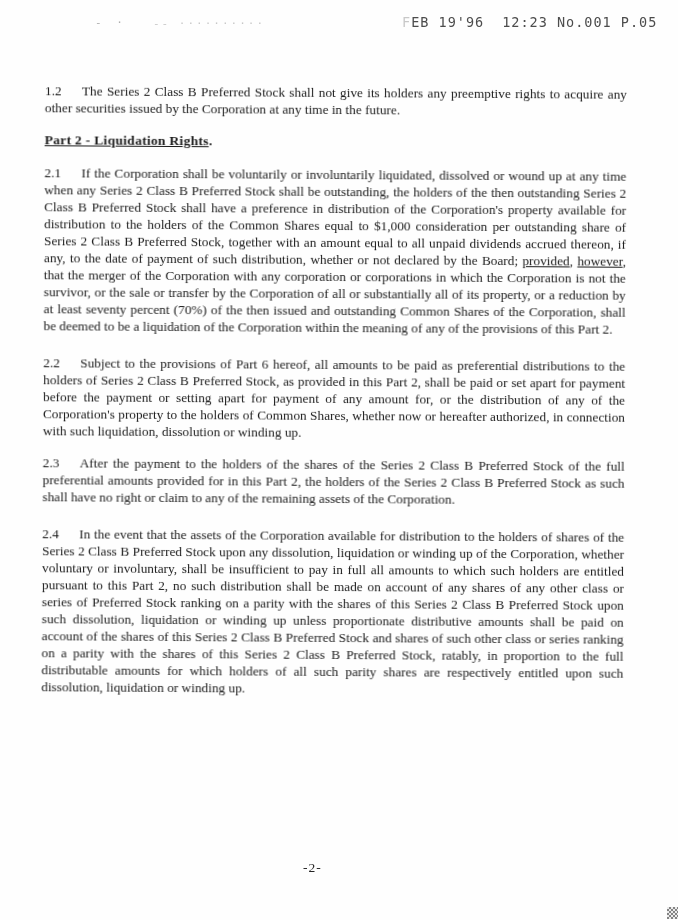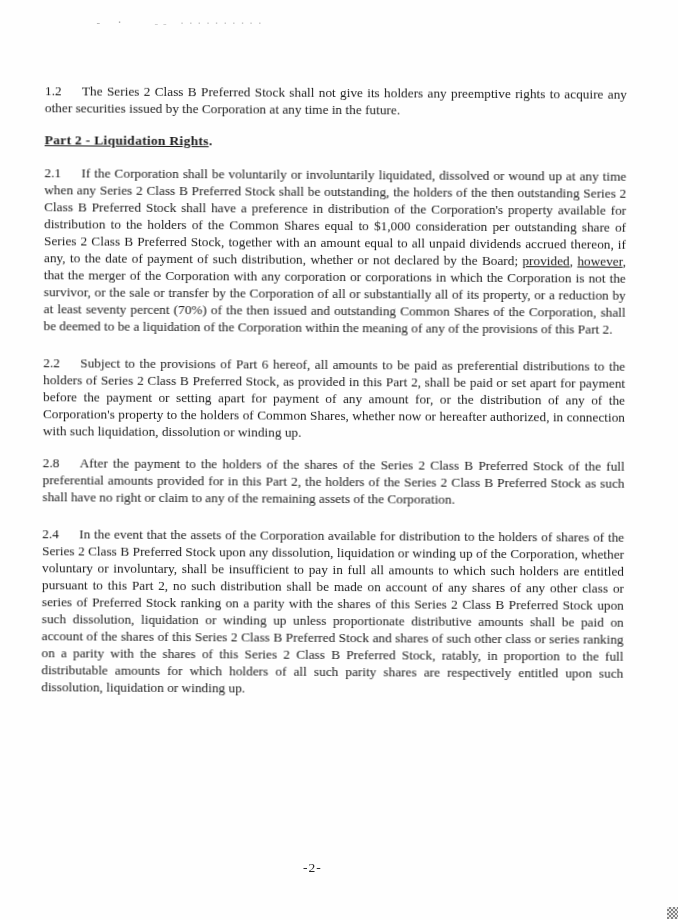--- a/index.html
+++ b/index.html
@@ -118,33 +118,34 @@
   }
 </style>
 </head>
 <body>
 
 <div class="page">
 
   <div class="fax-header">
     <span class="fax-left-mark">- ·</span>
     <span class="fax-center-smudge">-- ··········</span>
+    <span class="fax-right"><span class="faint">F</span><span>EB 19'96</span><span class="gap"></span><span>12:23 No.001 P.05</span></span>
   </div>
 
   <div class="content">
 
     <p class="m15"><span class="para-num">1.2</span><span>The Series 2 Class B Preferred Stock shall not give its holders any preemptive rights to acquire any other securities issued by the Corporation at any time in the future.</span></p>
 
     <div class="part-heading"><span class="u">Part 2 - Liquidation Rights</span><span>.</span></div>
 
     <p class="m20"><span class="para-num">2.1</span><span>If the Corporation shall be voluntarily or involuntarily liquidated, dissolved or wound up at any time when any Series 2 Class B Preferred Stock shall be outstanding, the holders of the then outstanding Series 2 Class B Preferred Stock shall have a preference in distribution of the Corporation's property available for distribution to the holders of the Common Shares equal to $1,000 consideration per outstanding share of Series 2 Class B Preferred Stock, together with an amount equal to all unpaid dividends accrued thereon, if any, to the date of payment of such distribution, whether or not declared by the Board; </span><span class="u">provided</span><span>, </span><span class="u">however</span><span>, that the merger of the Corporation with any corporation or corporations in which the Corporation is not the survivor, or the sale or transfer by the Corporation of all or substantially all of its property, or a reduction by at least seventy percent (70%) of the then issued and outstanding Common Shares of the Corporation, shall be deemed to be a liquidation of the Corporation within the meaning of any of the provisions of this Part 2.</span></p>
 
     <p class="m15"><span class="para-num">2.2</span><span>Subject to the provisions of Part 6 hereof, all amounts to be paid as preferential distributions to the holders of Series 2 Class B Preferred Stock, as provided in this Part 2, shall be paid or set apart for payment before the payment or setting apart for payment of any amount for, or the distribution of any of the Corporation's property to the holders of Common Shares, whether now or hereafter authorized, in connection with such liquidation, dissolution or winding up.</span></p>
 
-    <p class="m20"><span class="para-num">2.8</span><span>After the payment to the holders of the shares of the Series 2 Class B Preferred Stock of the full preferential amounts provided for in this Part 2, the holders of the Series 2 Class B Preferred Stock as such shall have no right or claim to any of the remaining assets of the Corporation.</span></p>
+    <p class="m20"><span class="para-num">2.3</span><span>After the payment to the holders of the shares of the Series 2 Class B Preferred Stock of the full preferential amounts provided for in this Part 2, the holders of the Series 2 Class B Preferred Stock as such shall have no right or claim to any of the remaining assets of the Corporation.</span></p>
 
     <p><span class="para-num">2.4</span><span>In the event that the assets of the Corporation available for distribution to the holders of shares of the Series 2 Class B Preferred Stock upon any dissolution, liquidation or winding up of the Corporation, whether voluntary or involuntary, shall be insufficient to pay in full all amounts to which such holders are entitled pursuant to this Part 2, no such distribution shall be made on account of any shares of any other class or series of Preferred Stock ranking on a parity with the shares of this Series 2 Class B Preferred Stock upon such dissolution, liquidation or winding up unless proportionate distributive amounts shall be paid on account of the shares of this Series 2 Class B Preferred Stock and shares of such other class or series ranking on a parity with the shares of this Series 2 Class B Preferred Stock, ratably, in proportion to the full distributable amounts for which holders of all such parity shares are respectively entitled upon such dissolution, liquidation or winding up.</span></p>
 
   </div>
 
   <div class="footer-page-number">-2-</div>
 
   <div class="corner-artifact"></div>
 
 </div>

